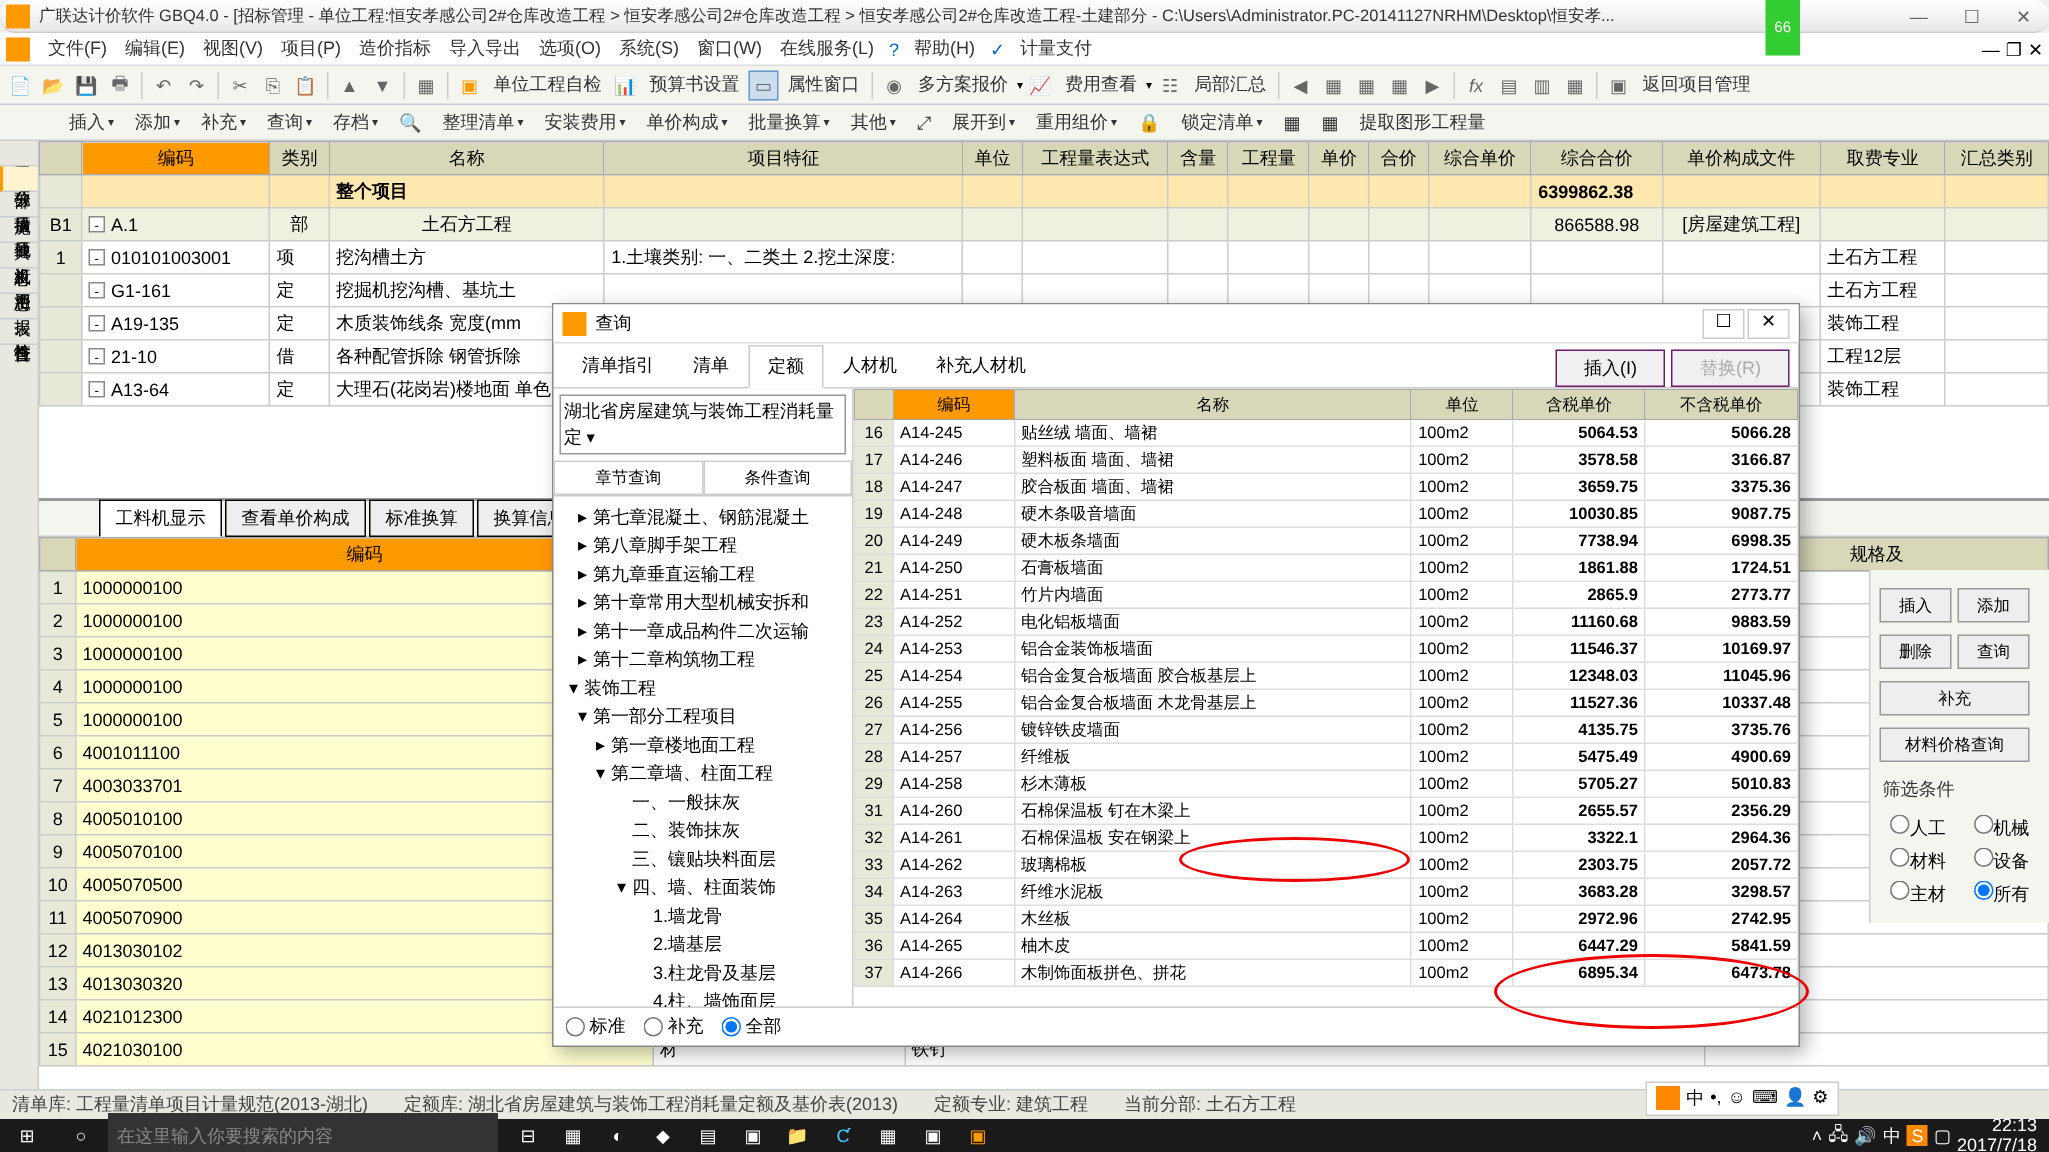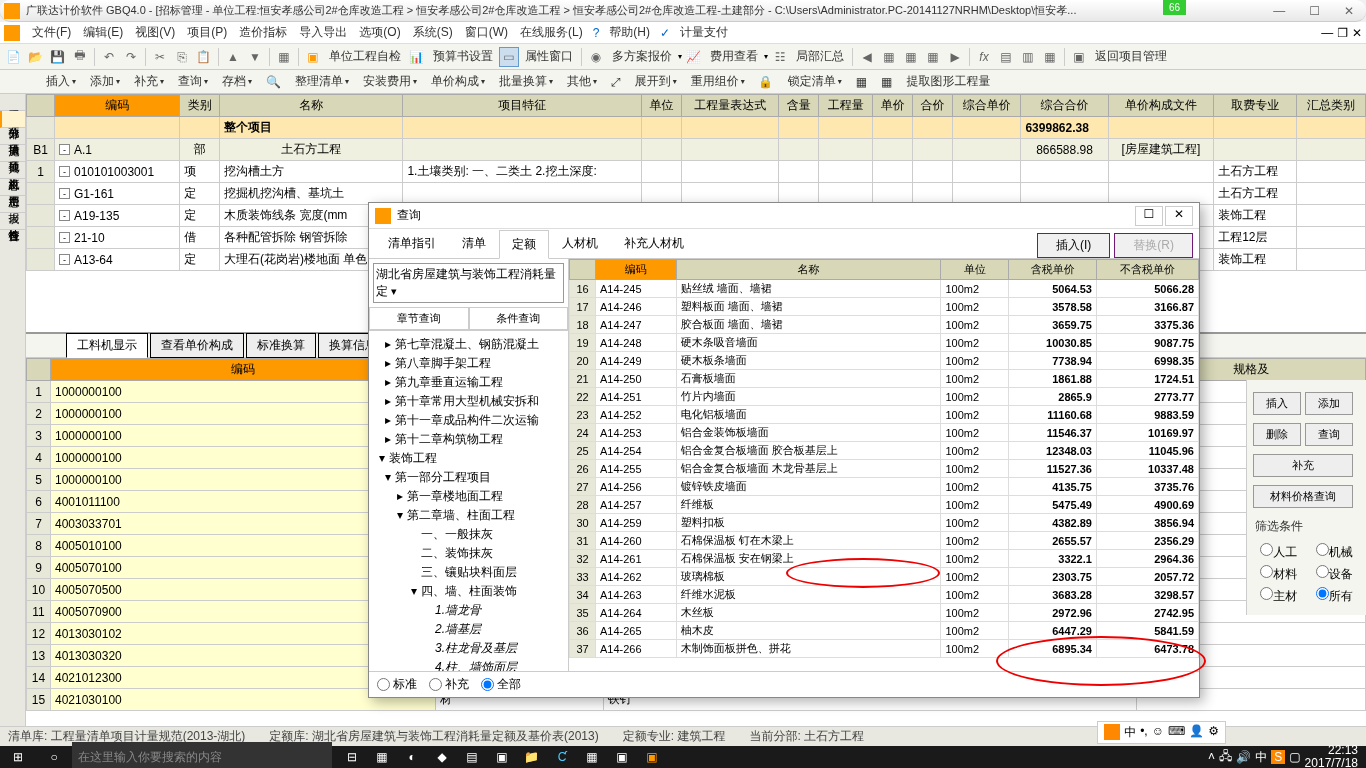--- a/index.html
+++ b/index.html
@@ -3,21 +3,21 @@
 <meta charset="utf-8">
 <style>
 * { margin: 0; padding: 0; box-sizing: border-box; font-family: "Microsoft YaHei", SimSun, sans-serif; font-size: 12px; }
 body { background: #f0f0f0; width: 1366px; height: 768px; overflow: hidden; position: relative; }
 
 .titlebar { height: 22px; background: linear-gradient(#fff, #e8e8e8); display: flex; align-items: center; padding: 0 4px; border-bottom: 1px solid #ccc; border-radius: 10px; }
 .titlebar .app-icon { width: 16px; height: 16px; background: #f90; margin-right: 6px; }
 .titlebar .title-text { flex: 1; color: #333; font-size: 11px; white-space: nowrap; overflow: hidden; }
 .titlebar .win-btns { display: flex; gap: 8px; color: #666; }
 .titlebar .win-btns span { padding: 0 8px; cursor: pointer; }
-.green-badge { position: absolute; top: 0; right: 180px; background: #3c3; color: #fff; padding: 2px 6px; font-size: 10px; }
+.green-badge { position: absolute; top: 0; right: 166px; background: #3c3; color: #fff; padding: 13px 6px; font-size: 10px; }
 
 .menubar { height: 22px; background: #fff; display: flex; align-items: center; padding: 0 4px; border-bottom: 1px solid #ddd; }
 .menubar .app-icon2 { width: 16px; height: 16px; background: #f90; margin-right: 6px; }
 .menubar .menu-item { padding: 0 6px; color: #333; cursor: pointer; }
 .menubar .help-icon { color: #06c; margin: 0 4px; }
 .menubar .right-btns { margin-left: auto; display: flex; gap: 4px; }
 
 .toolbar1 { height: 26px; background: #f5f5f0; display: flex; align-items: center; padding: 0 4px; gap: 2px; border-bottom: 1px solid #ccc; }
 .toolbar1 .tb-btn { width: 20px; height: 20px; display: inline-flex; align-items: center; justify-content: center; color: #666; cursor: pointer; }
 .toolbar1 .tb-sep { width: 1px; height: 18px; background: #ccc; margin: 0 2px; }
@@ -90,21 +90,21 @@
 .dialog-left { width: 200px; border-right: 1px solid #ccc; display: flex; flex-direction: column; }
 .dialog-left .dl-combo { margin: 4px; padding: 2px; border: 1px solid #999; background: #fff; font-size: 11px; }
 .dialog-left .dl-subtabs { display: flex; border-bottom: 1px solid #ccc; }
 .dialog-left .dl-subtab { flex: 1; padding: 3px 0; text-align: center; border: 1px solid #ccc; cursor: pointer; font-size: 11px; }
 .dialog-left .dl-subtab.active { background: #fff; }
 .dialog-tree { flex: 1; overflow: auto; padding: 4px 2px; font-size: 11px; }
 .dialog-tree .tree-node { padding: 1px 0 1px 8px; white-space: nowrap; cursor: pointer; }
 .dialog-tree .tree-node.l1 { padding-left: 14px; }
 .dialog-tree .tree-node.l2 { padding-left: 26px; }
 .dialog-tree .tree-node.l3 { padding-left: 40px; }
-.dialog-tree .tree-node.l4 { padding-left: 54px; font-style: italic; }
+.dialog-tree .tree-node.l4 { padding-left: 54px; }
 .dialog-tree .tri { display: inline-block; width: 10px; }
 
 .dialog-right { flex: 1; display: flex; flex-direction: column; overflow: hidden; }
 .dialog-right table { border-collapse: collapse; width: 100%; }
 .dialog-right th { background: #d8d8b8; border: 1px solid #aaa; padding: 2px 4px; font-weight: normal; position: sticky; top: 0; font-size: 11px; }
 .dialog-right th.code-col { background: #f90; }
 .dialog-right td { border: 1px solid #ddd; padding: 1px 4px; font-size: 11px; }
 .dialog-right .idx { background: #e8e8d8; text-align: center; width: 26px; }
 .dialog-right .price { text-align: right; font-weight: bold; }
 .dialog-grid-wrap { flex: 1; overflow: auto; }
@@ -762,26 +762,26 @@
               </tr>
               <tr>
                 <td class="idx">28</td>
                 <td>A14-257</td>
                 <td>纤维板</td>
                 <td>100m2</td>
                 <td class="price">5475.49</td>
                 <td class="price">4900.69</td>
               </tr>
               <tr>
-                <td class="idx">30</td>
-                <td>A14-259</td>
-                <td>塑料扣板</td>
-                <td>100m2</td>
-                <td class="price">4382.89</td>
-                <td class="price">3856.94</td>
+                <td class="idx">29</td>
+                <td>A14-258</td>
+                <td>杉木薄板</td>
+                <td>100m2</td>
+                <td class="price">5705.27</td>
+                <td class="price">5010.83</td>
               </tr>
               <tr>
                 <td class="idx">31</td>
                 <td>A14-260</td>
                 <td>石棉保温板 钉在木梁上</td>
                 <td>100m2</td>
                 <td class="price">2655.57</td>
                 <td class="price">2356.29</td>
               </tr>
               <tr>

